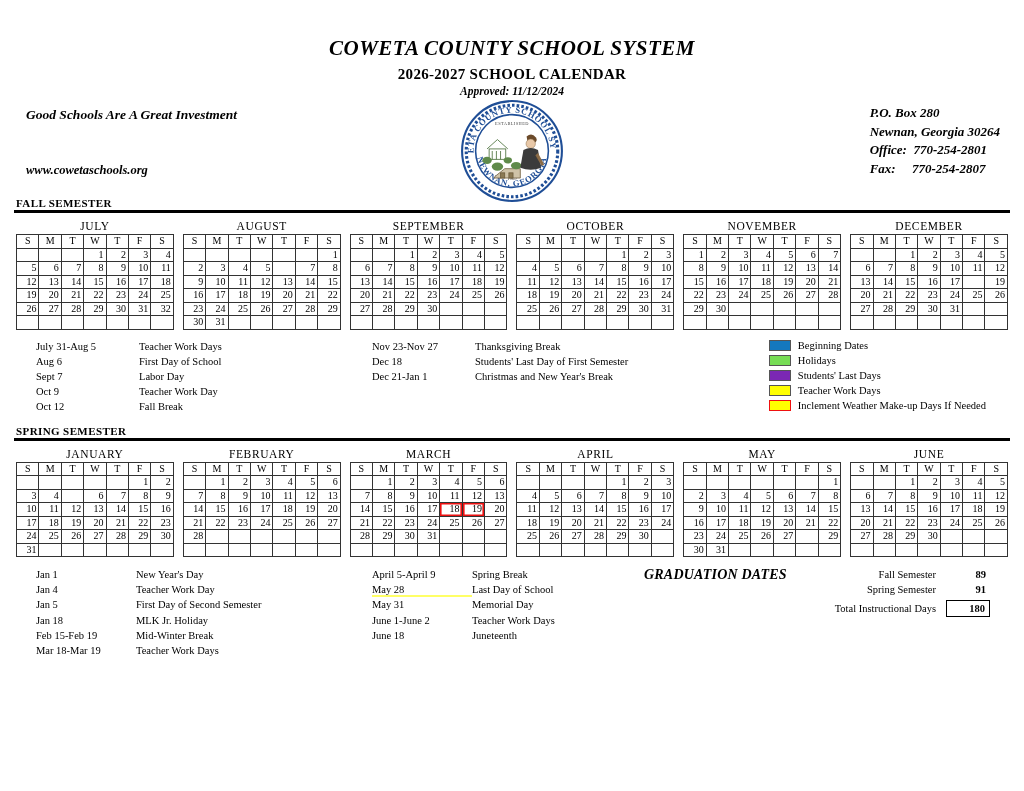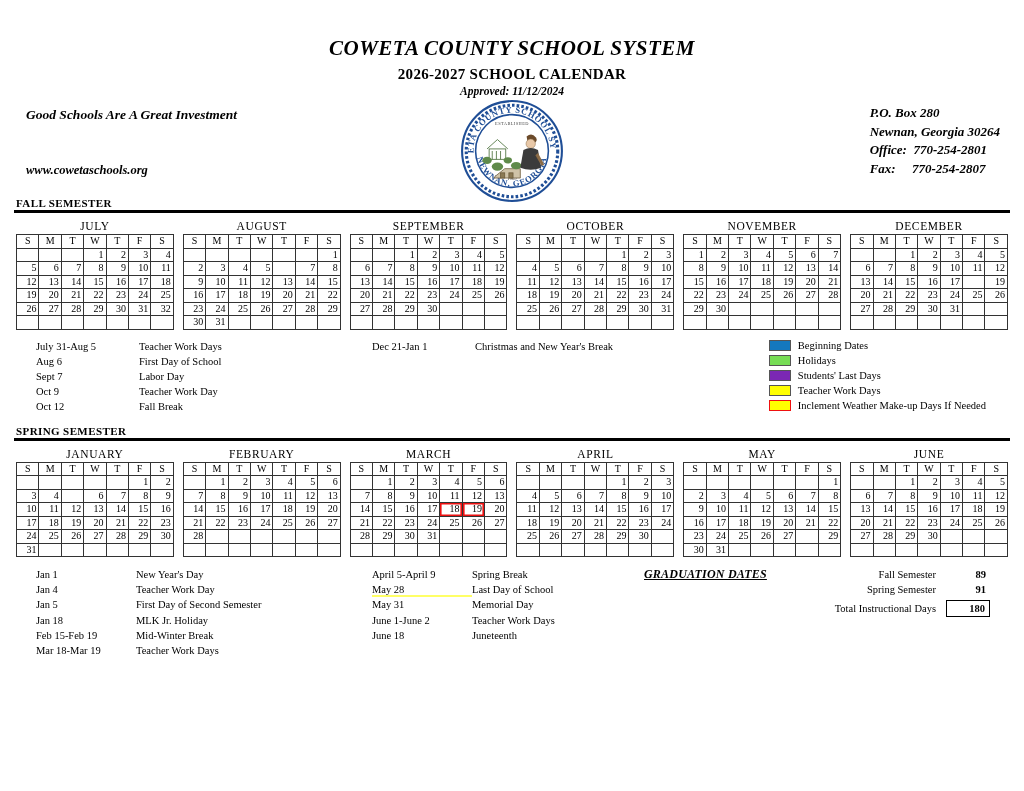--- a/index.html
+++ b/index.html
@@ -122,21 +122,21 @@
 
   
   .spring-notes { position:relative; margin-top:10px; padding:0 2px;
     font-size:10.5px; line-height:15.2px; }
   .spring-notes .c1 { left:22px; }
   .spring-notes .c2 { left:358px; }
   .spring-notes .note .d { width:100px; }
 
   .grad {
     position:absolute; left:630px; top:0;
-    font-size:12px; line-height:15.2px;text-decoration:underline;
+    font-size:14px; line-height:15.2px;
   }
   .grad-title { font-weight:bold; font-style:italic; letter-spacing:0.2px; }
 
   .totals {
     position:absolute; right:20px; top:0;
     font-size:10.5px; line-height:15.4px;
   }
   .tot-line { display:flex; justify-content:flex-end; align-items:center; }
   .tot-label { text-align:right; padding-right:10px; }
   .tot-val { width:44px; text-align:right; font-weight:bold; padding-right:4px; }
@@ -668,20 +668,28 @@
           <span class="d">Oct 9</span>
           <span class="t">Teacher Work Day</span>
         </div>
         <div class="note">
           <span class="d">Oct 12</span>
           <span class="t">Fall Break</span>
         </div>
       </div>
     <div class="notes-col c2" id="fall-notes-right">
         <div class="note">
+          <span class="d">Nov 23-Nov 27</span>
+          <span class="t">Thanksgiving Break</span>
+        </div>
+        <div class="note">
+          <span class="d">Dec 18</span>
+          <span class="t">Students' Last Day of First Semester</span>
+        </div>
+        <div class="note">
           <span class="d">Dec 21-Jan 1</span>
           <span class="t">Christmas and New Year's Break</span>
         </div>
       </div>
     <div class="legend" id="legend">
         <div class="leg-item">
           <span class="leg-sw sw-blue"></span>
           <span>Beginning Dates</span>
         </div>
         <div class="leg-item">

